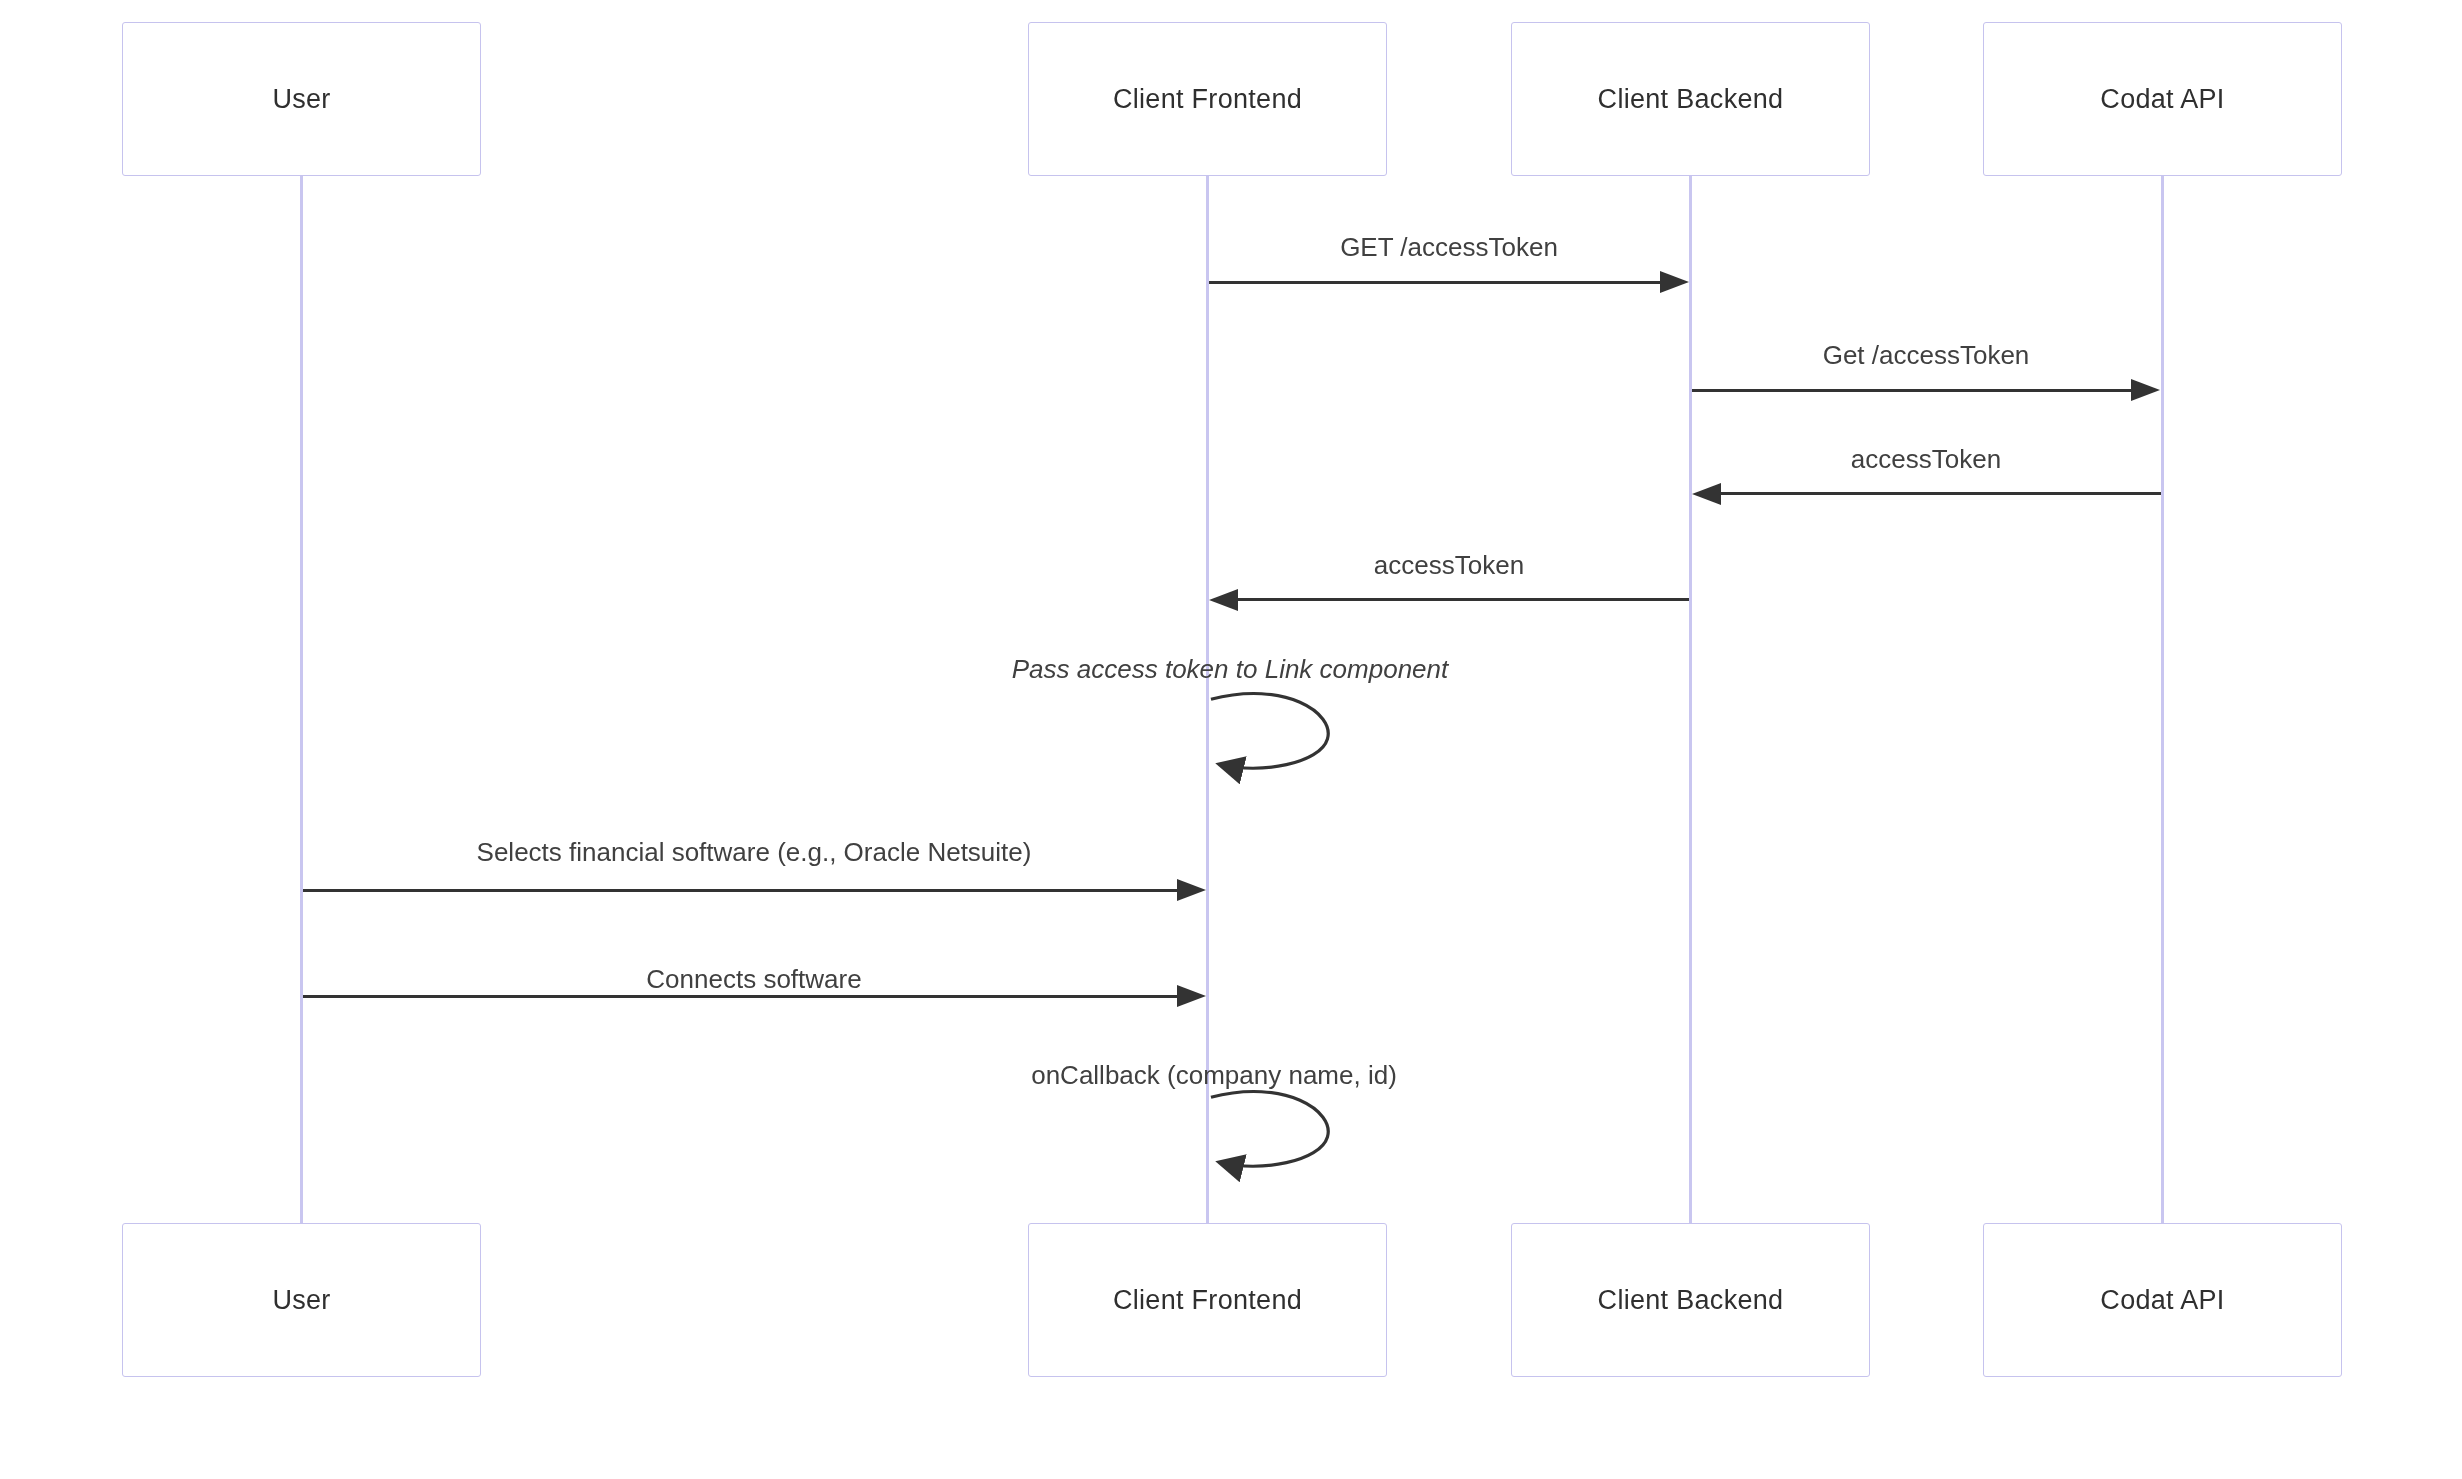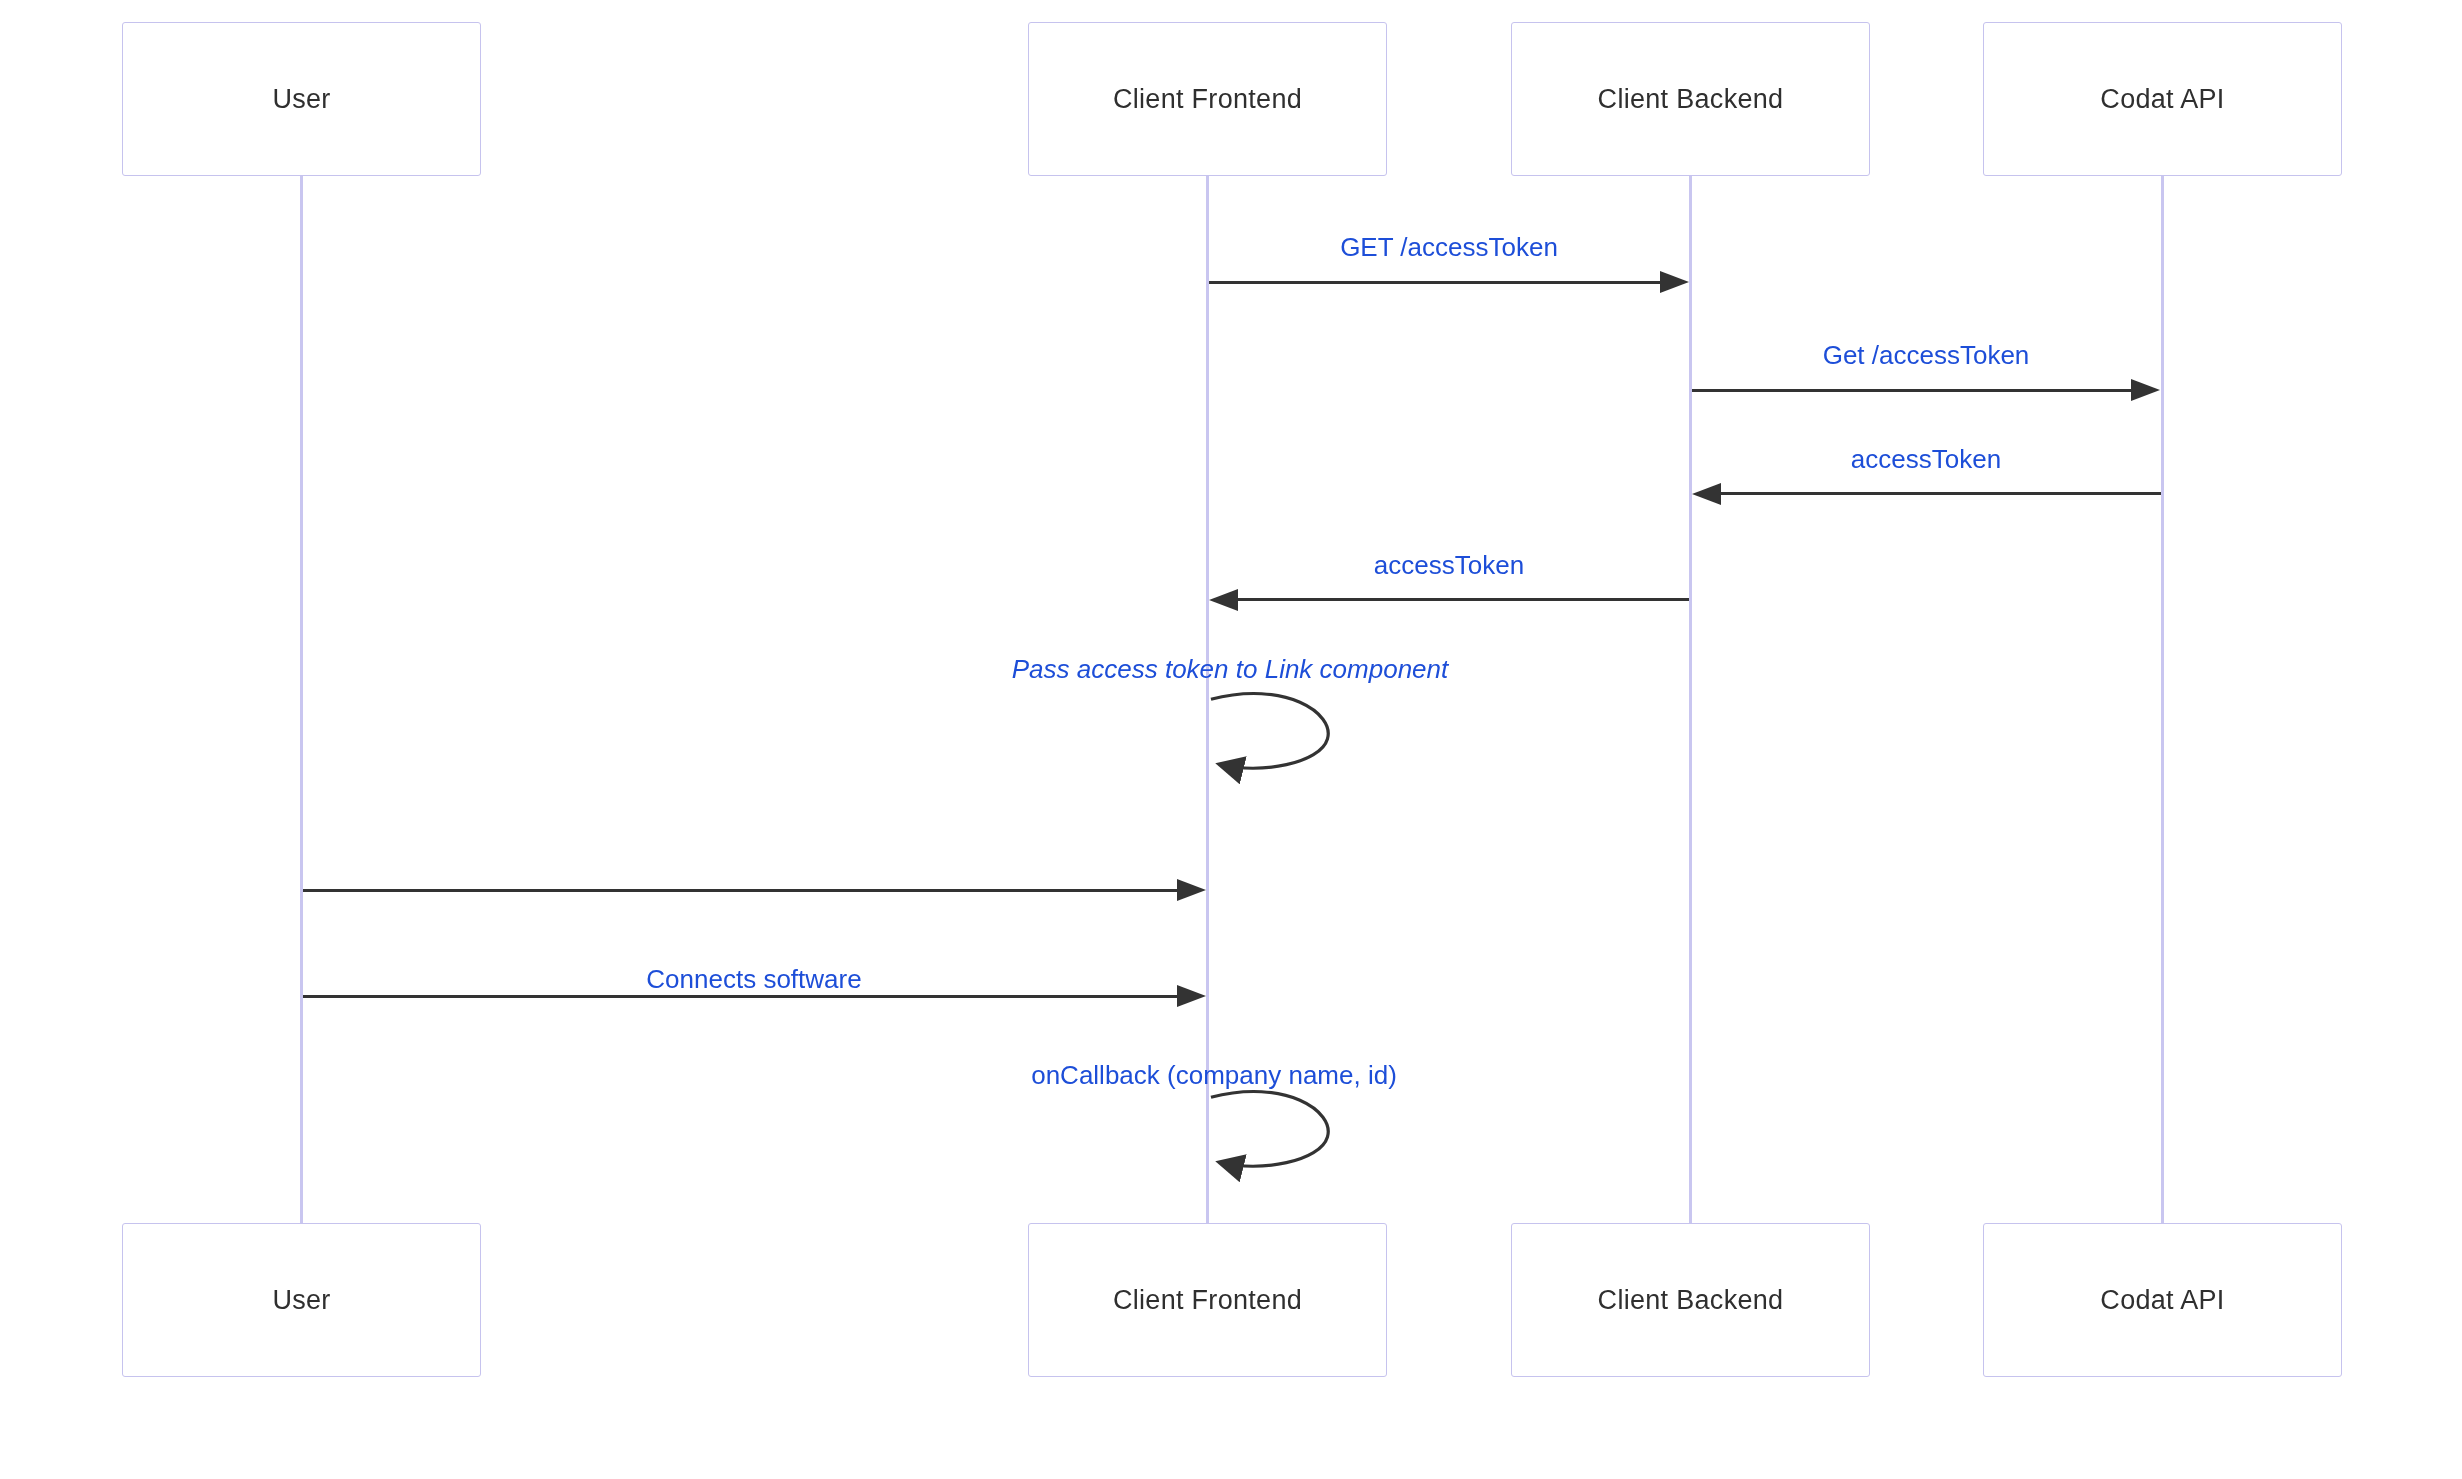--- a/index.html
+++ b/index.html
@@ -35,21 +35,21 @@
     width: 2.6px;
     top: 175px;
     height: 1052px;
     background: #c9c6f0;
     z-index: 1;
   }
   .msg-label {
     position: absolute;
     transform: translate(-50%, -50%);
     font-size: 26px;
-    color: #1d4ed8;
+    color: #404040;
     white-space: nowrap;
     background: transparent;
     z-index: 4;
   }
   .msg-line {
     position: absolute;
     height: 3.2px;
     background: #333333;
     z-index: 2;
   }
@@ -130,20 +130,21 @@
   <div class="msg-label" style="left:1230px; top:669px;font-style:italic;">Pass access token to Link component</div>
   <svg class="selfloop" style="left:1202px; top:689px;" width="160" height="96" viewBox="0 0 250 150">
     <defs>
       <marker id="arrowA" viewBox="0 0 12 12" refX="10" refY="6" markerWidth="9" markerHeight="9" orient="auto">
         <path d="M0 0 L12 6 L0 12 z" fill="#333333"></path>
       </marker>
     </defs>
     <path d="M 14 16 C 130 -14, 208 38, 196 78 C 185 116, 92 134, 28 118" fill="none" stroke="#333333" stroke-width="5" marker-end="url(#arrowA)"></path>
   </svg>
 
+  <div class="msg-label" style="left:754px; top:852px;">Selects financial software (e.g., Oracle Netsuite)</div>
   <div class="msg-line" style="left:303px; top:889px; width:874px;"></div>
   <div class="head-right" style="left:1177px; top:879px;"></div>
 
   <div class="msg-label" style="left:754px; top:959px;margin-top:20px;">Connects software</div>
   <div class="msg-line" style="left:303px; top:995px; width:874px;"></div>
   <div class="head-right" style="left:1177px; top:985px;"></div>
 
   <div class="msg-label" style="left:1214px; top:1067px;margin-top:8px;">onCallback (company name, id)</div>
   <svg class="selfloop" style="left:1202px; top:1087px;" width="160" height="96" viewBox="0 0 250 150">
     <defs>

